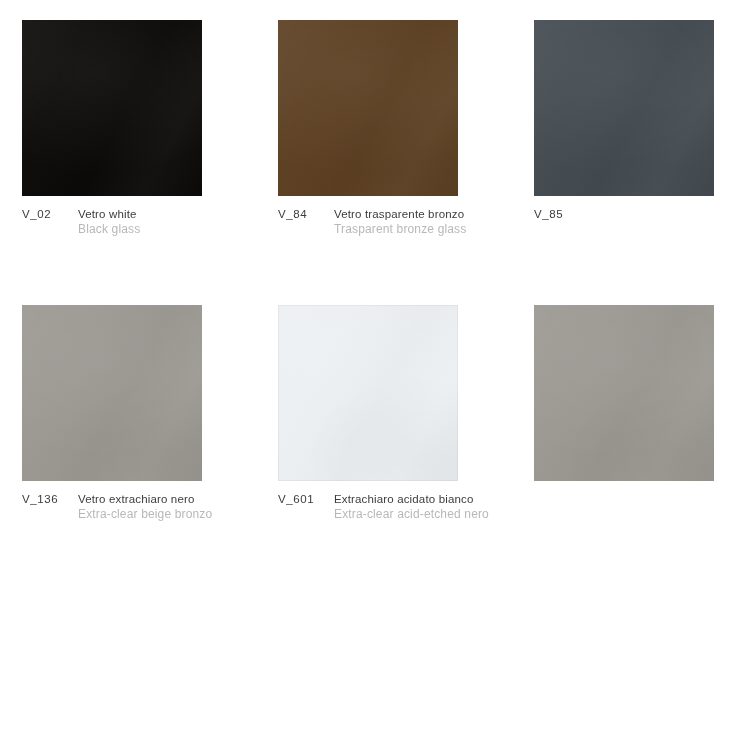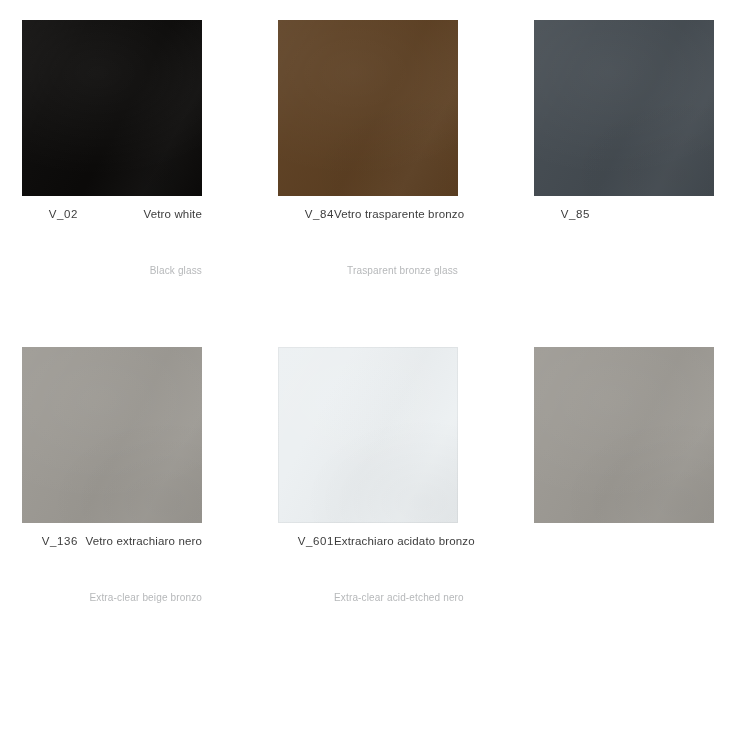--- a/index.html
+++ b/index.html
@@ -82,21 +82,20 @@
   
   .swatch-chip.edged {
     box-shadow: inset 0 0 0 1px rgba(0,0,0,0.045);
   }
 
   .swatch-caption {
     margin-top: 11px;
     display: flex;
     align-items: flex-start;
     white-space: nowrap;
-    text-align: right;
   }
 
   .swatch-code {
     width: 56px;
     flex: 0 0 56px;
     font-size: 11.5px;
     line-height: 14.5px;
     letter-spacing: 0.6px;
     color: #3c3c3c;
     font-weight: 400;
@@ -109,26 +108,25 @@
 
   .swatch-name-it {
     font-size: 11.5px;
     line-height: 14.5px;
     letter-spacing: 0.15px;
     color: #3c3c3c;
     font-weight: 400;
   }
 
   .swatch-name-en {
-    font-size: 10px;
+    font-size: 12px;
     line-height: 14.5px;
     letter-spacing: 0.15px;
     color: #b6b8ba;
     font-weight: 400;
-    margin-top: 42px;
   }
 </style>
 </head>
 <body>
 
 <div class="sheet">
   <div class="swatch-grid">
       <div class="swatch-card">
         <div class="swatch-chip" style="background-color: rgb(11, 10, 9);"></div>
         <div class="swatch-caption">
@@ -163,21 +161,21 @@
             <div class="swatch-name-it">Vetro extrachiaro nero</div>
             <div class="swatch-name-en">Extra-clear beige bronzo</div>
           </div>
         </div>
       </div>
       <div class="swatch-card">
         <div class="swatch-chip edged" style="background-color: rgb(236, 240, 242);"></div>
         <div class="swatch-caption">
           <div class="swatch-code">V_601</div>
           <div class="swatch-names">
-            <div class="swatch-name-it">Extrachiaro acidato bronzo</div>
+            <div class="swatch-name-it">Extrachiaro acidato bianco</div>
             <div class="swatch-name-en">Extra-clear acid-etched nero</div>
           </div>
         </div>
       </div>
       <div class="swatch-card">
         <div class="swatch-chip" style="background-color: rgb(155, 152, 146);"></div>
       </div>
     </div>
 </div>
 

